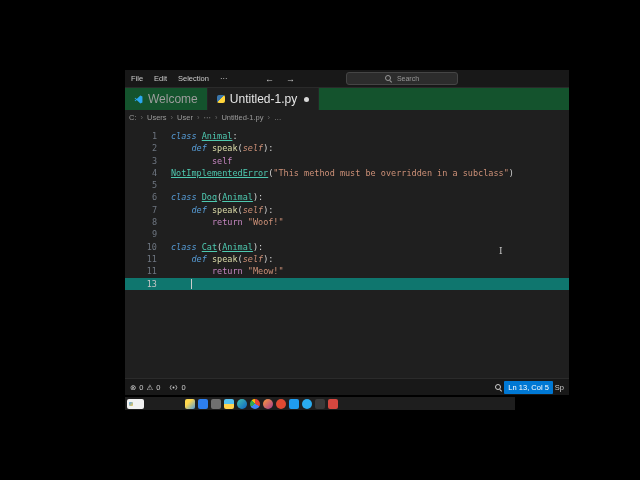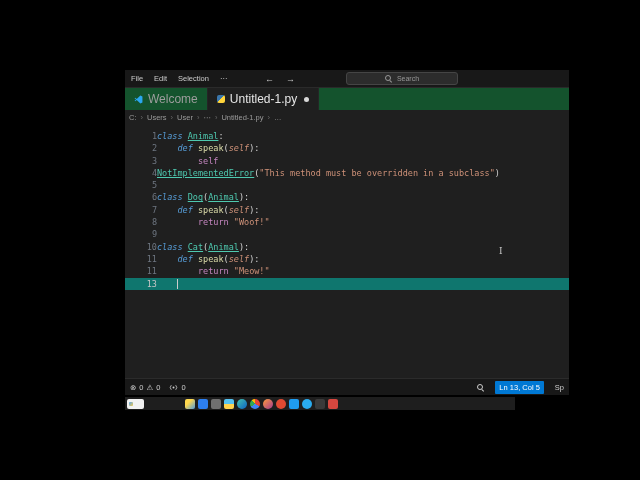--- a/index.html
+++ b/index.html
@@ -37,36 +37,36 @@
 
   .breadcrumb { height:14px; display:flex; align-items:center; gap:4px; padding-left:4px;
                 font-size:7.5px; color:#9a9a9a; background:#1f1f1f; }
   .bc-sep { color:#6a6a6a; }
 
   .editor { height:254px; padding-top:6px; font-family:"DejaVu Sans Mono", monospace; font-size:8.5px; }
   .line { display:flex; height:12.3px; line-height:12.3px; white-space:pre; }
   .line.active { background:#0f766e; }
   .ln { width:32px; text-align:right; color:#6e7681; flex:none; }
   .line.active .ln { color:#c6c6c6; }
-  .code { display:flex; }
+  .code { padding-left:14px; display:flex; }
   .tk-kw  { color:#569cd6; font-style:italic; }
   .tk-ctl { color:#c586c0; }
   .tk-cls { color:#4ec9b0; text-decoration:underline; text-underline-offset:1px; }
   .tk-fn  { color:#dcdcaa; }
   .tk-slf { color:#ce9178; font-style:italic; }
   .tk-str { color:#ce9178; }
   .tk-pn  { color:#d4d4d4; }
   .cursor { width:1px; height:10px; margin-top:1px; background:#cccccc; display:inline-block; }
 
   .statusbar { height:17px; background:#181818; border-top:1px solid #2b2b2b; display:flex;
                align-items:center; font-size:7.5px; color:#cfcfcf; padding:0 5px; overflow:hidden; }
   .sb-left { display:flex; align-items:center; gap:9px; }
   .sb-item { display:flex; align-items:center; gap:3px; }
   .sb-ico { font-size:7.5px; display:inline-flex; align-items:center; }
-  .sb-right { margin-left:auto; display:flex; align-items:center; gap:11px; }
+  .sb-right { margin-left:auto; display:flex; align-items:center; gap:2px; }
   .sb-mag { color:#cccccc; }
   .sb-pos { color:#ffffff; padding:2px 4px; border-radius:1px; }
 
   
   .taskbar { position:absolute; left:0; top:327px; width:390px; height:13px; background:#1e1e1e;
              display:flex; align-items:center; }
   .tb-search { margin-left:2px; width:17px; height:10px; background:#f2f2f2; border-radius:2px;
                display:flex; align-items:center; padding-left:2px; flex:none; }
   .tb-dot { width:4px; height:4px; border-radius:1px; background:linear-gradient(135deg,#58a7f0,#f2c94c); }
   .tb-icons { display:flex; gap:3px; margin-left:41px; }

